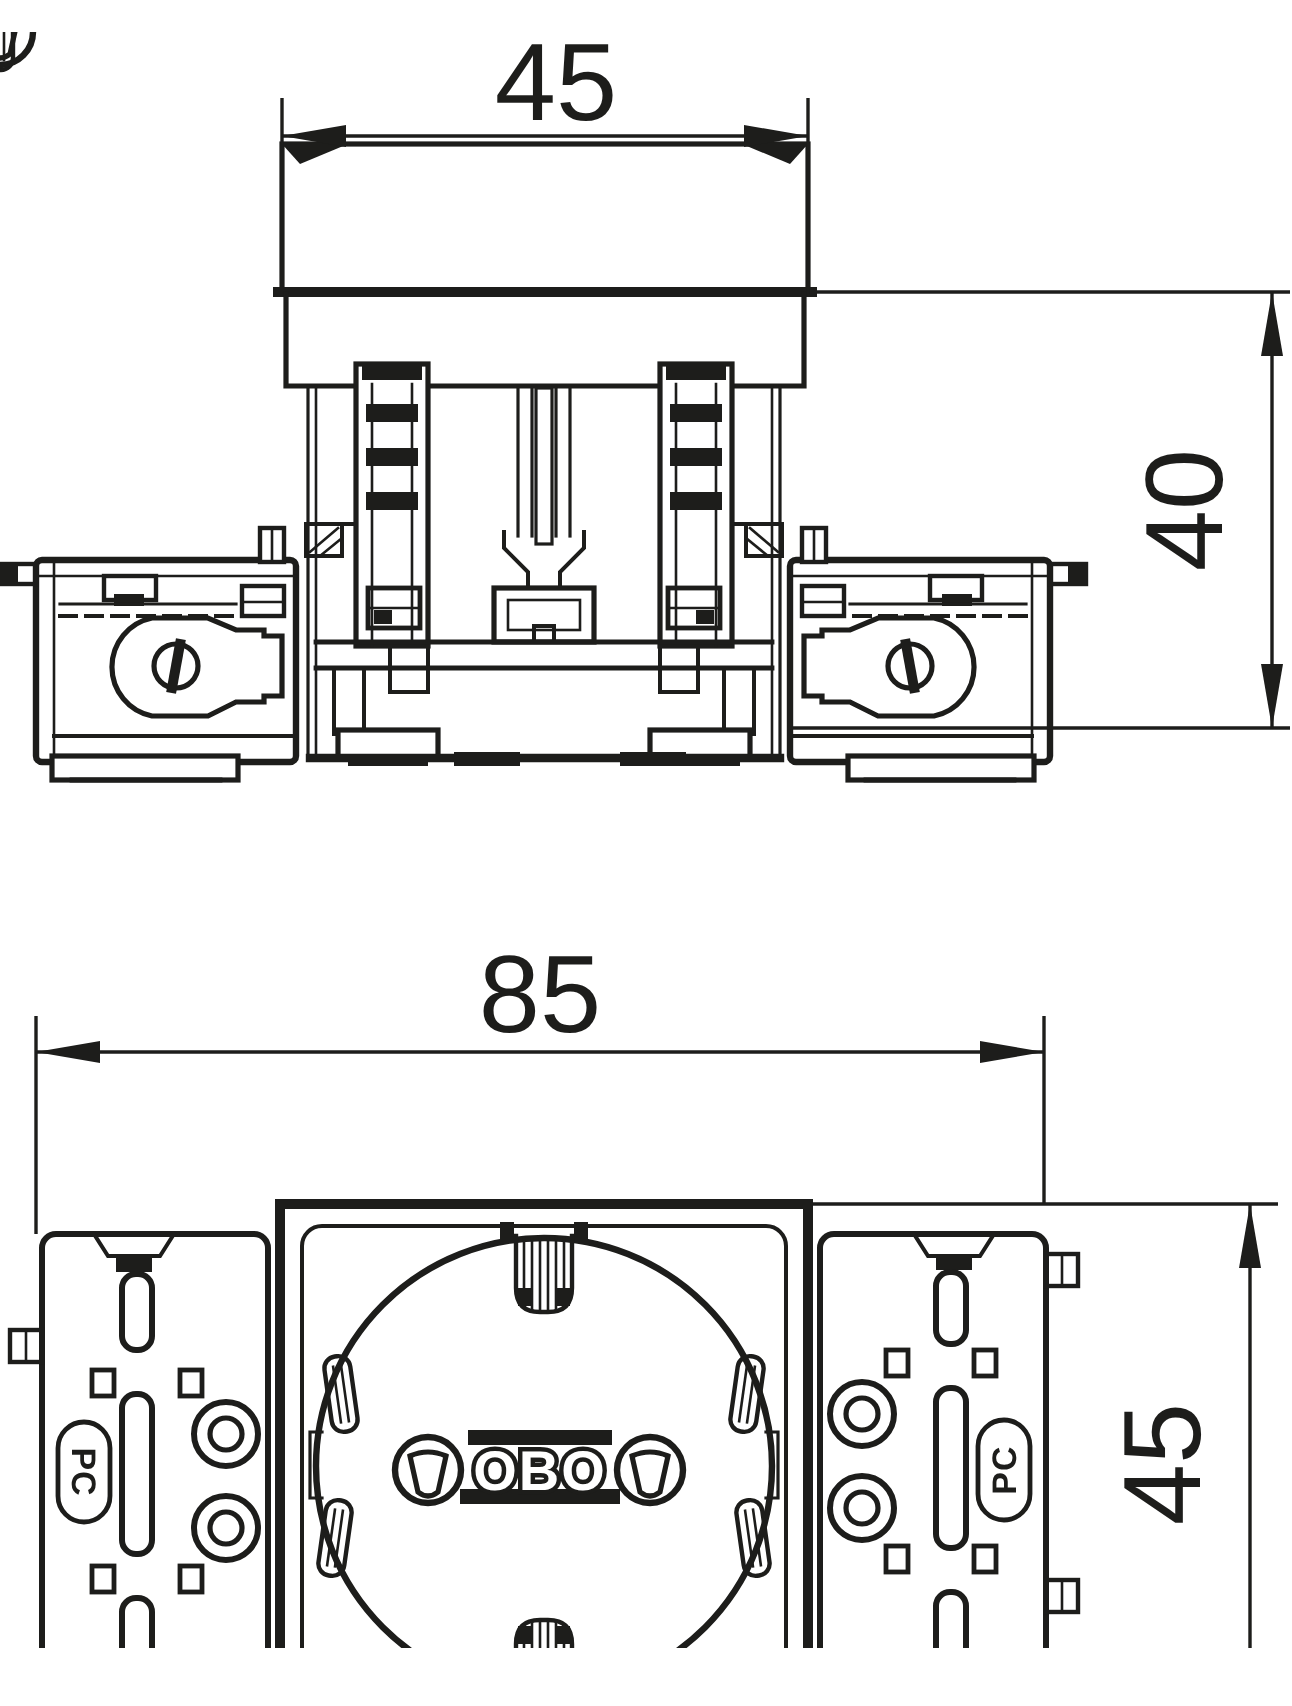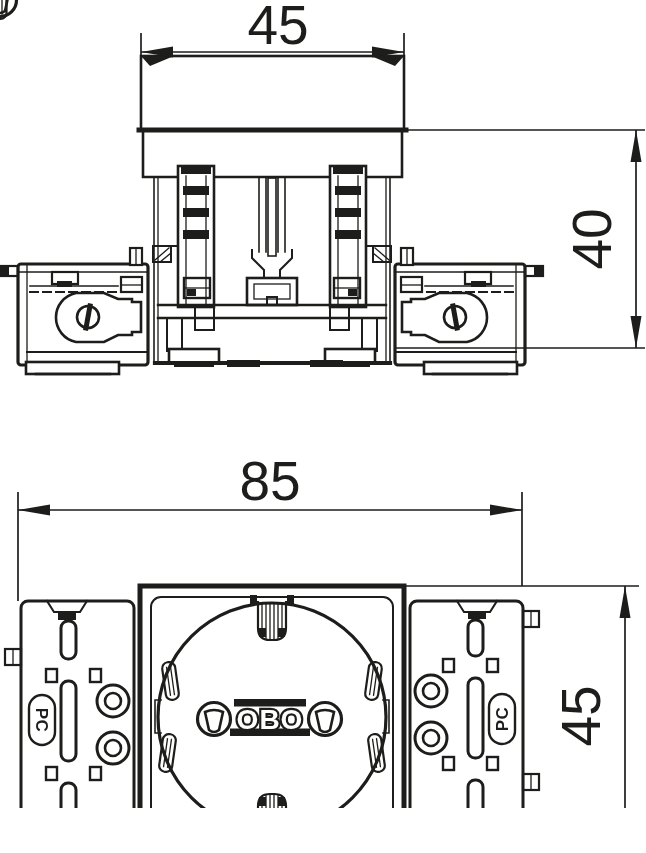--- a/index.html
+++ b/index.html
@@ -1,16 +1,16 @@
 <!DOCTYPE html>
 <html><head>
 <meta charset="utf-8">
 <style>
   html,body{margin:0;padding:0;background:#ffffff;}
-  .stage{width:646px;height:808px;background:#ffffff;position:relative;overflow:hidden;}
+  .stage{width:646px;height:808px;background:#ffffff;position:relative;overflow:hidden;margin-top:16px;}
   svg{display:block;}
   .ln{fill:none;stroke:#1d1d1b;stroke-linecap:square;stroke-linejoin:miter;}
   .fw{fill:#ffffff;stroke:#1d1d1b;stroke-linejoin:miter;}
   .fl{fill:#1d1d1b;stroke:none;}
   .s1{stroke-width:1.3px;}.s16{stroke-width:1.6px;}.s2{stroke-width:2px;}
   .s22{stroke-width:2.2px;}.s24{stroke-width:2.4px;}.s26{stroke-width:2.6px;}
   .s3{stroke-width:3px;}.s32{stroke-width:3.2px;}.s4{stroke-width:4.2px;}.s5{stroke-width:5px;}
   .dim{fill:none;stroke:#1d1d1b;stroke-width:1.7px;stroke-linecap:butt;}
   .dash{stroke-dasharray:8 5;}
   text.dt{font-family:"Liberation Sans",sans-serif;font-size:55px;fill:#1d1d1b;text-anchor:middle;}

